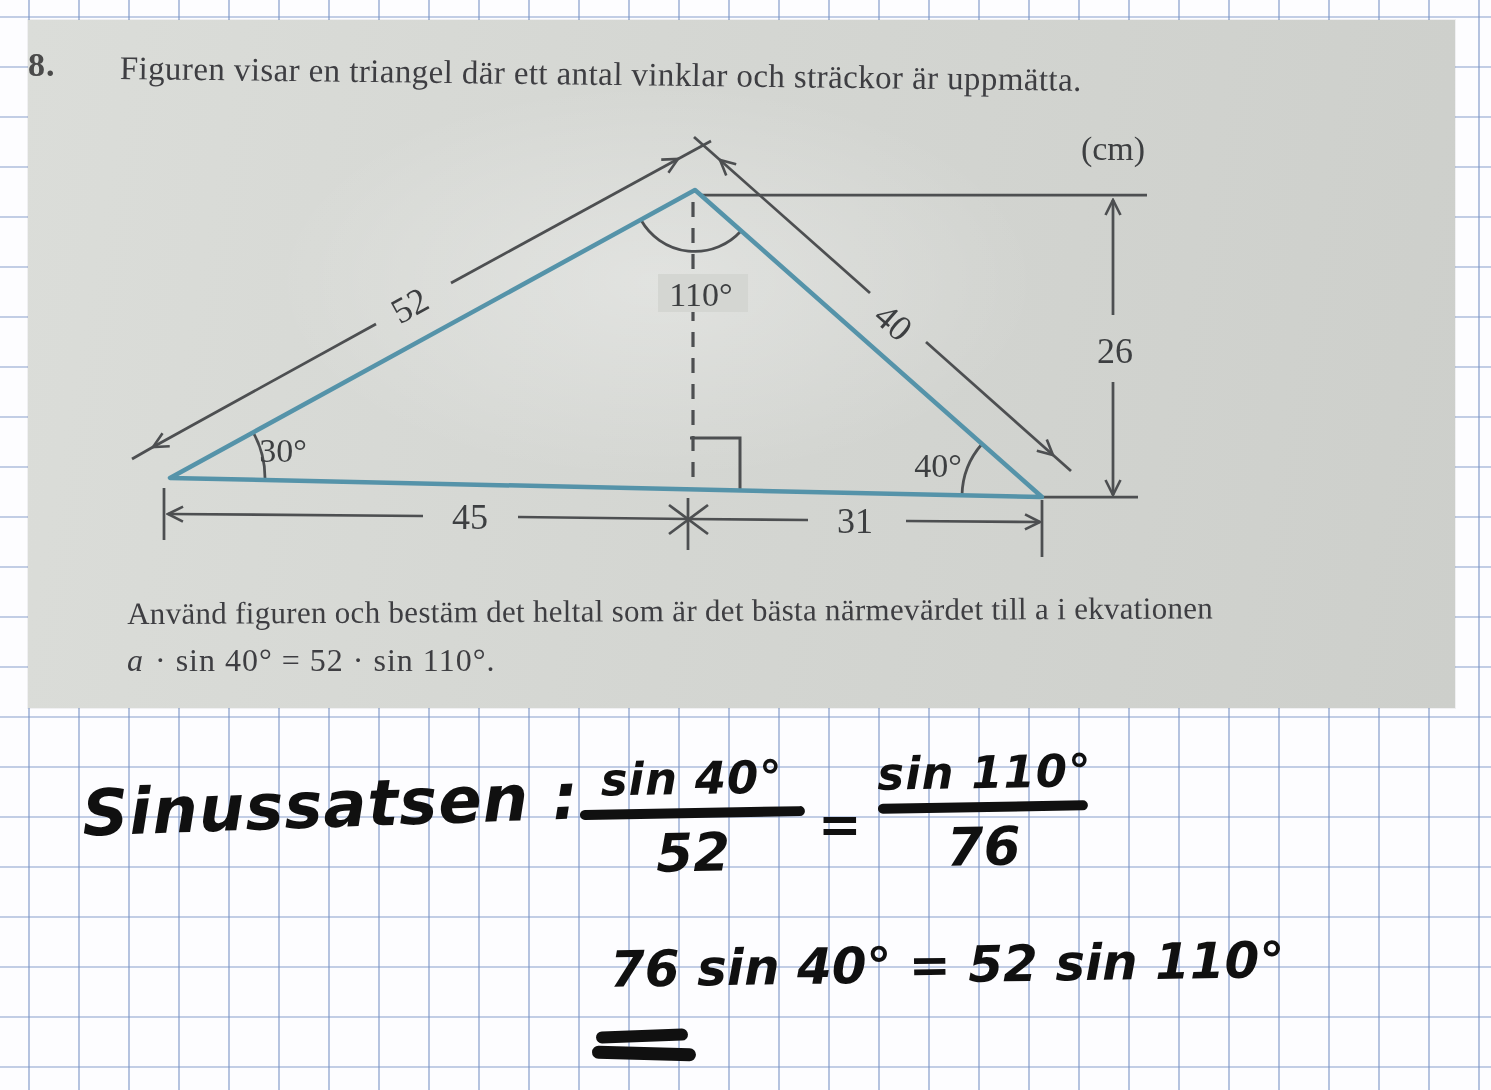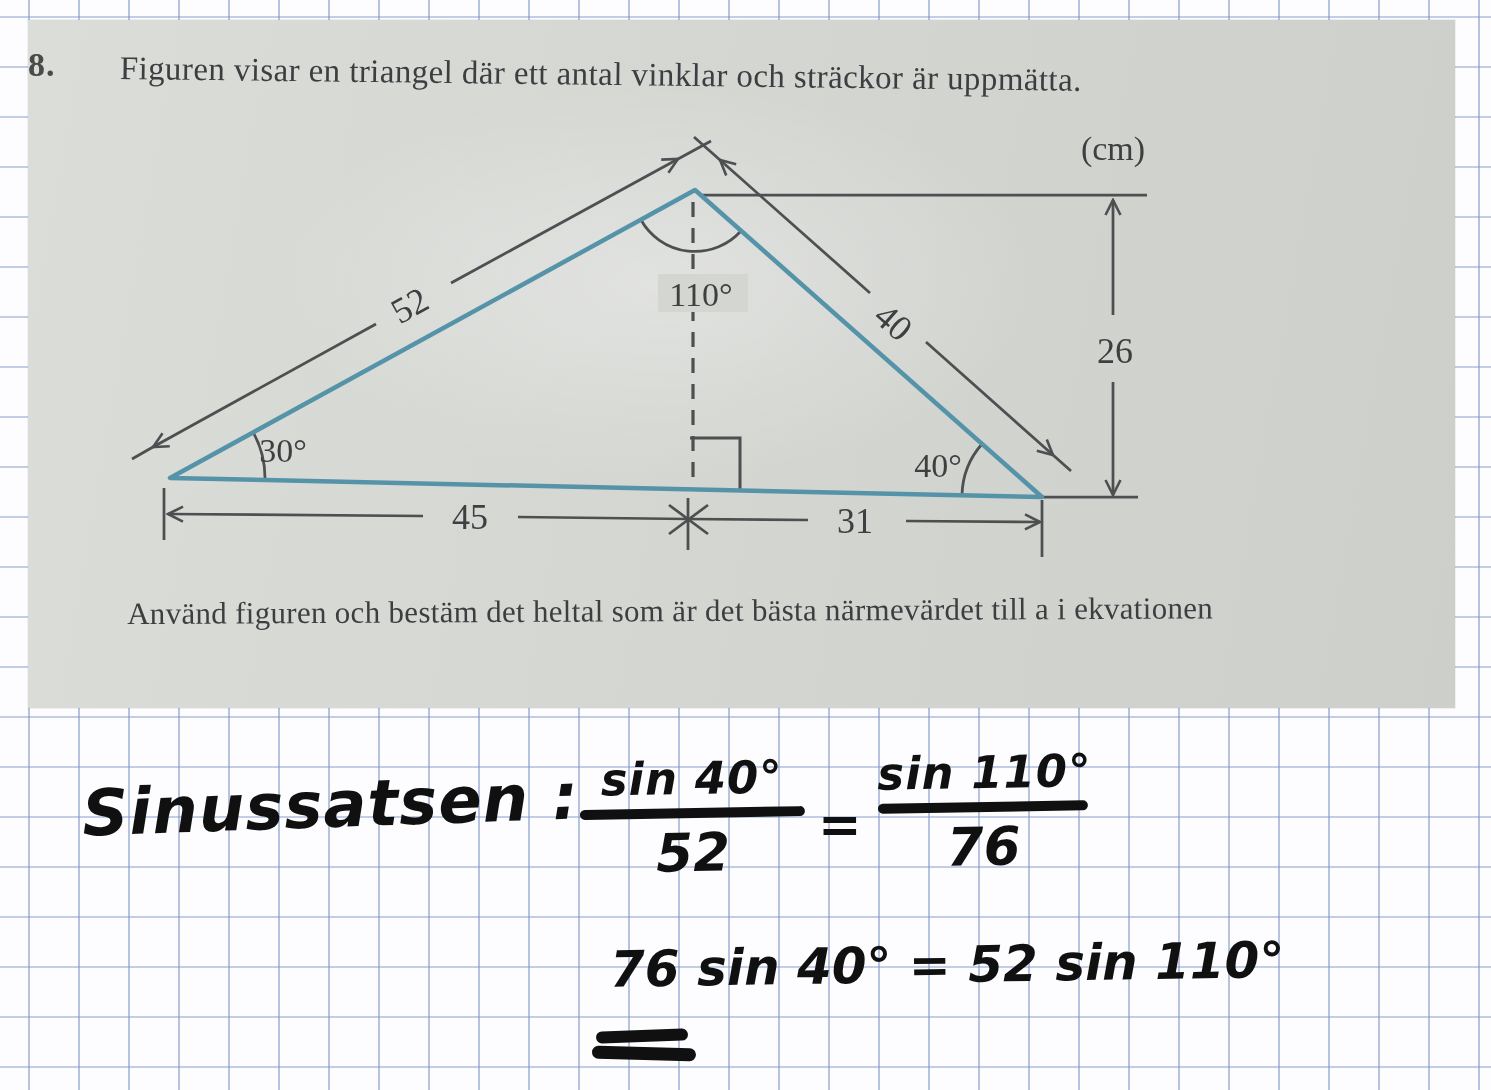--- a/index.html
+++ b/index.html
@@ -131,20 +131,21 @@
       <text x="1085" y="140">(cm)</text>
       <text x="1087" y="343" font-size="36">26</text>
       <text x="442" y="509" font-size="36">45</text>
       <text x="827" y="513" font-size="36">31</text>
       <text x="384" y="297" font-size="36" transform="rotate(-29 384 290)">52</text>
       <text x="862" y="313" font-size="36" transform="rotate(41 862 306)">40</text>
     </g>
   </svg>
 
   <div class="q1">Använd figuren och bestäm det heltal som är det bästa närmevärdet till a i ekvationen</div>
+  <div class="q2"><i>a</i><span> · sin 40° = 52 · sin 110°.</span></div>
 </div>
 
 <div class="hw">
   <div class="hw-label">Sinussatsen :</div>
 
   <div class="frac f1">
     <div class="num">sin 40°</div>
     <div class="bar"></div>
     <div class="den">52</div>
   </div>

